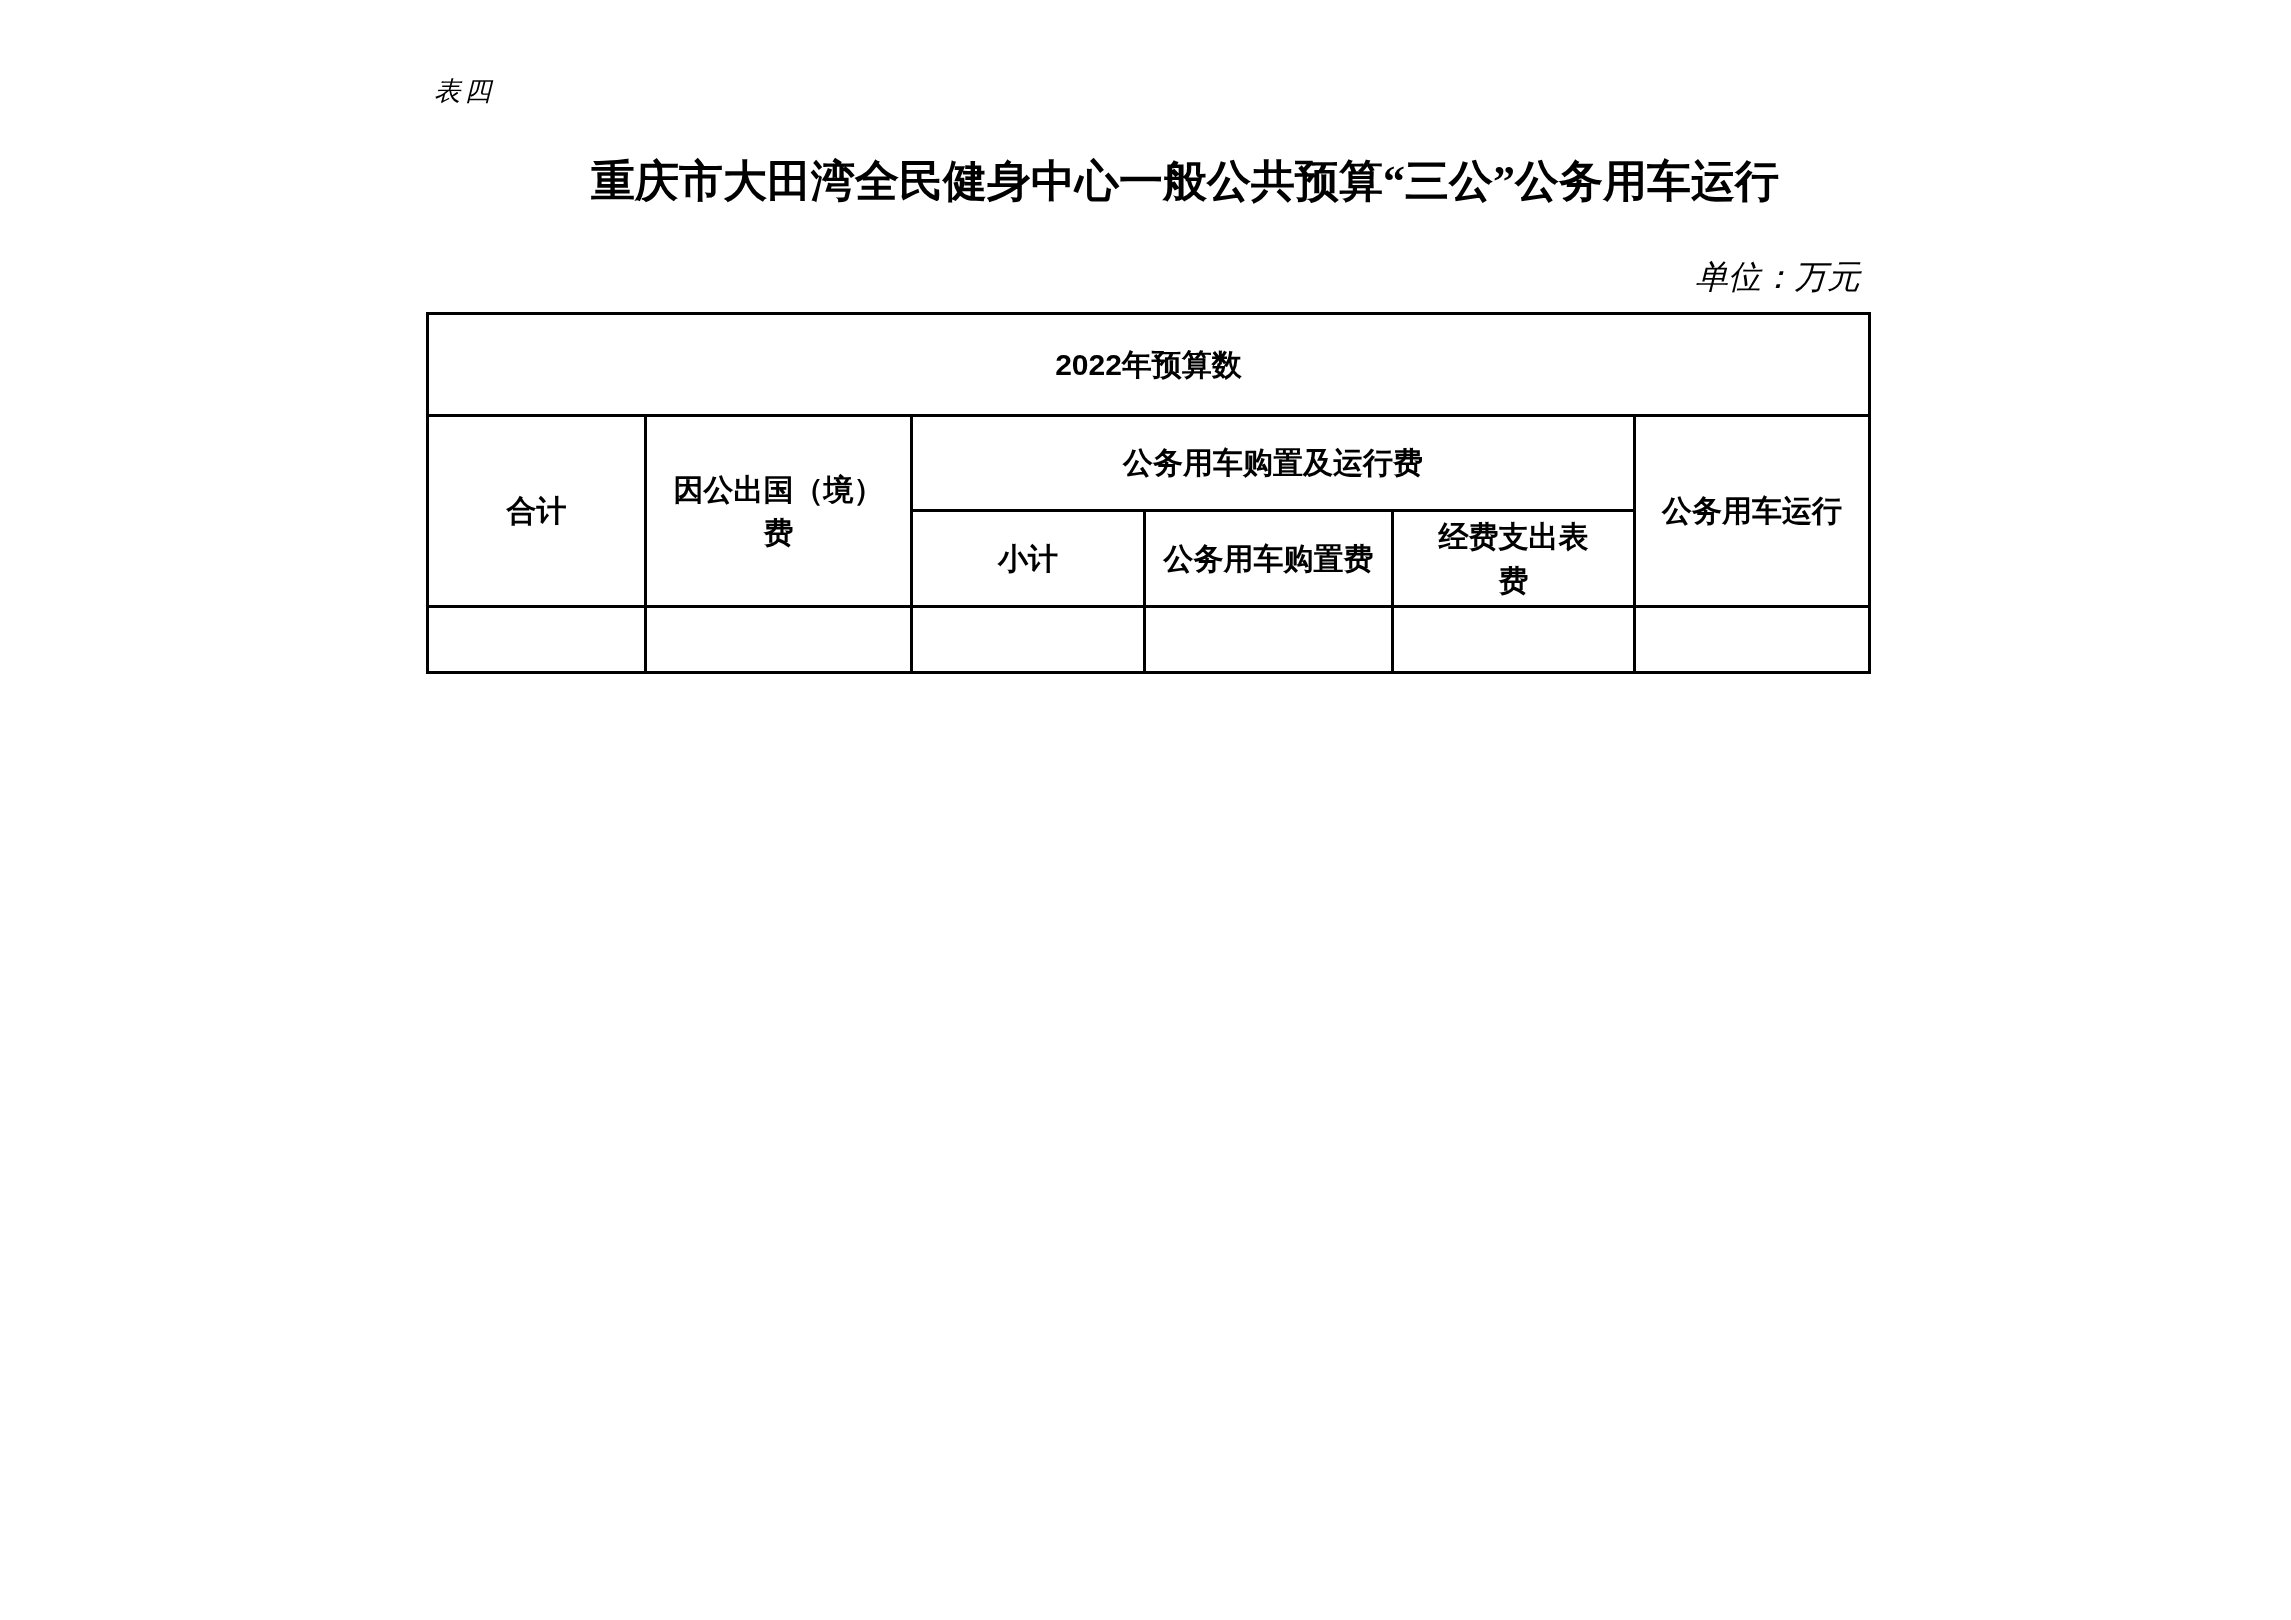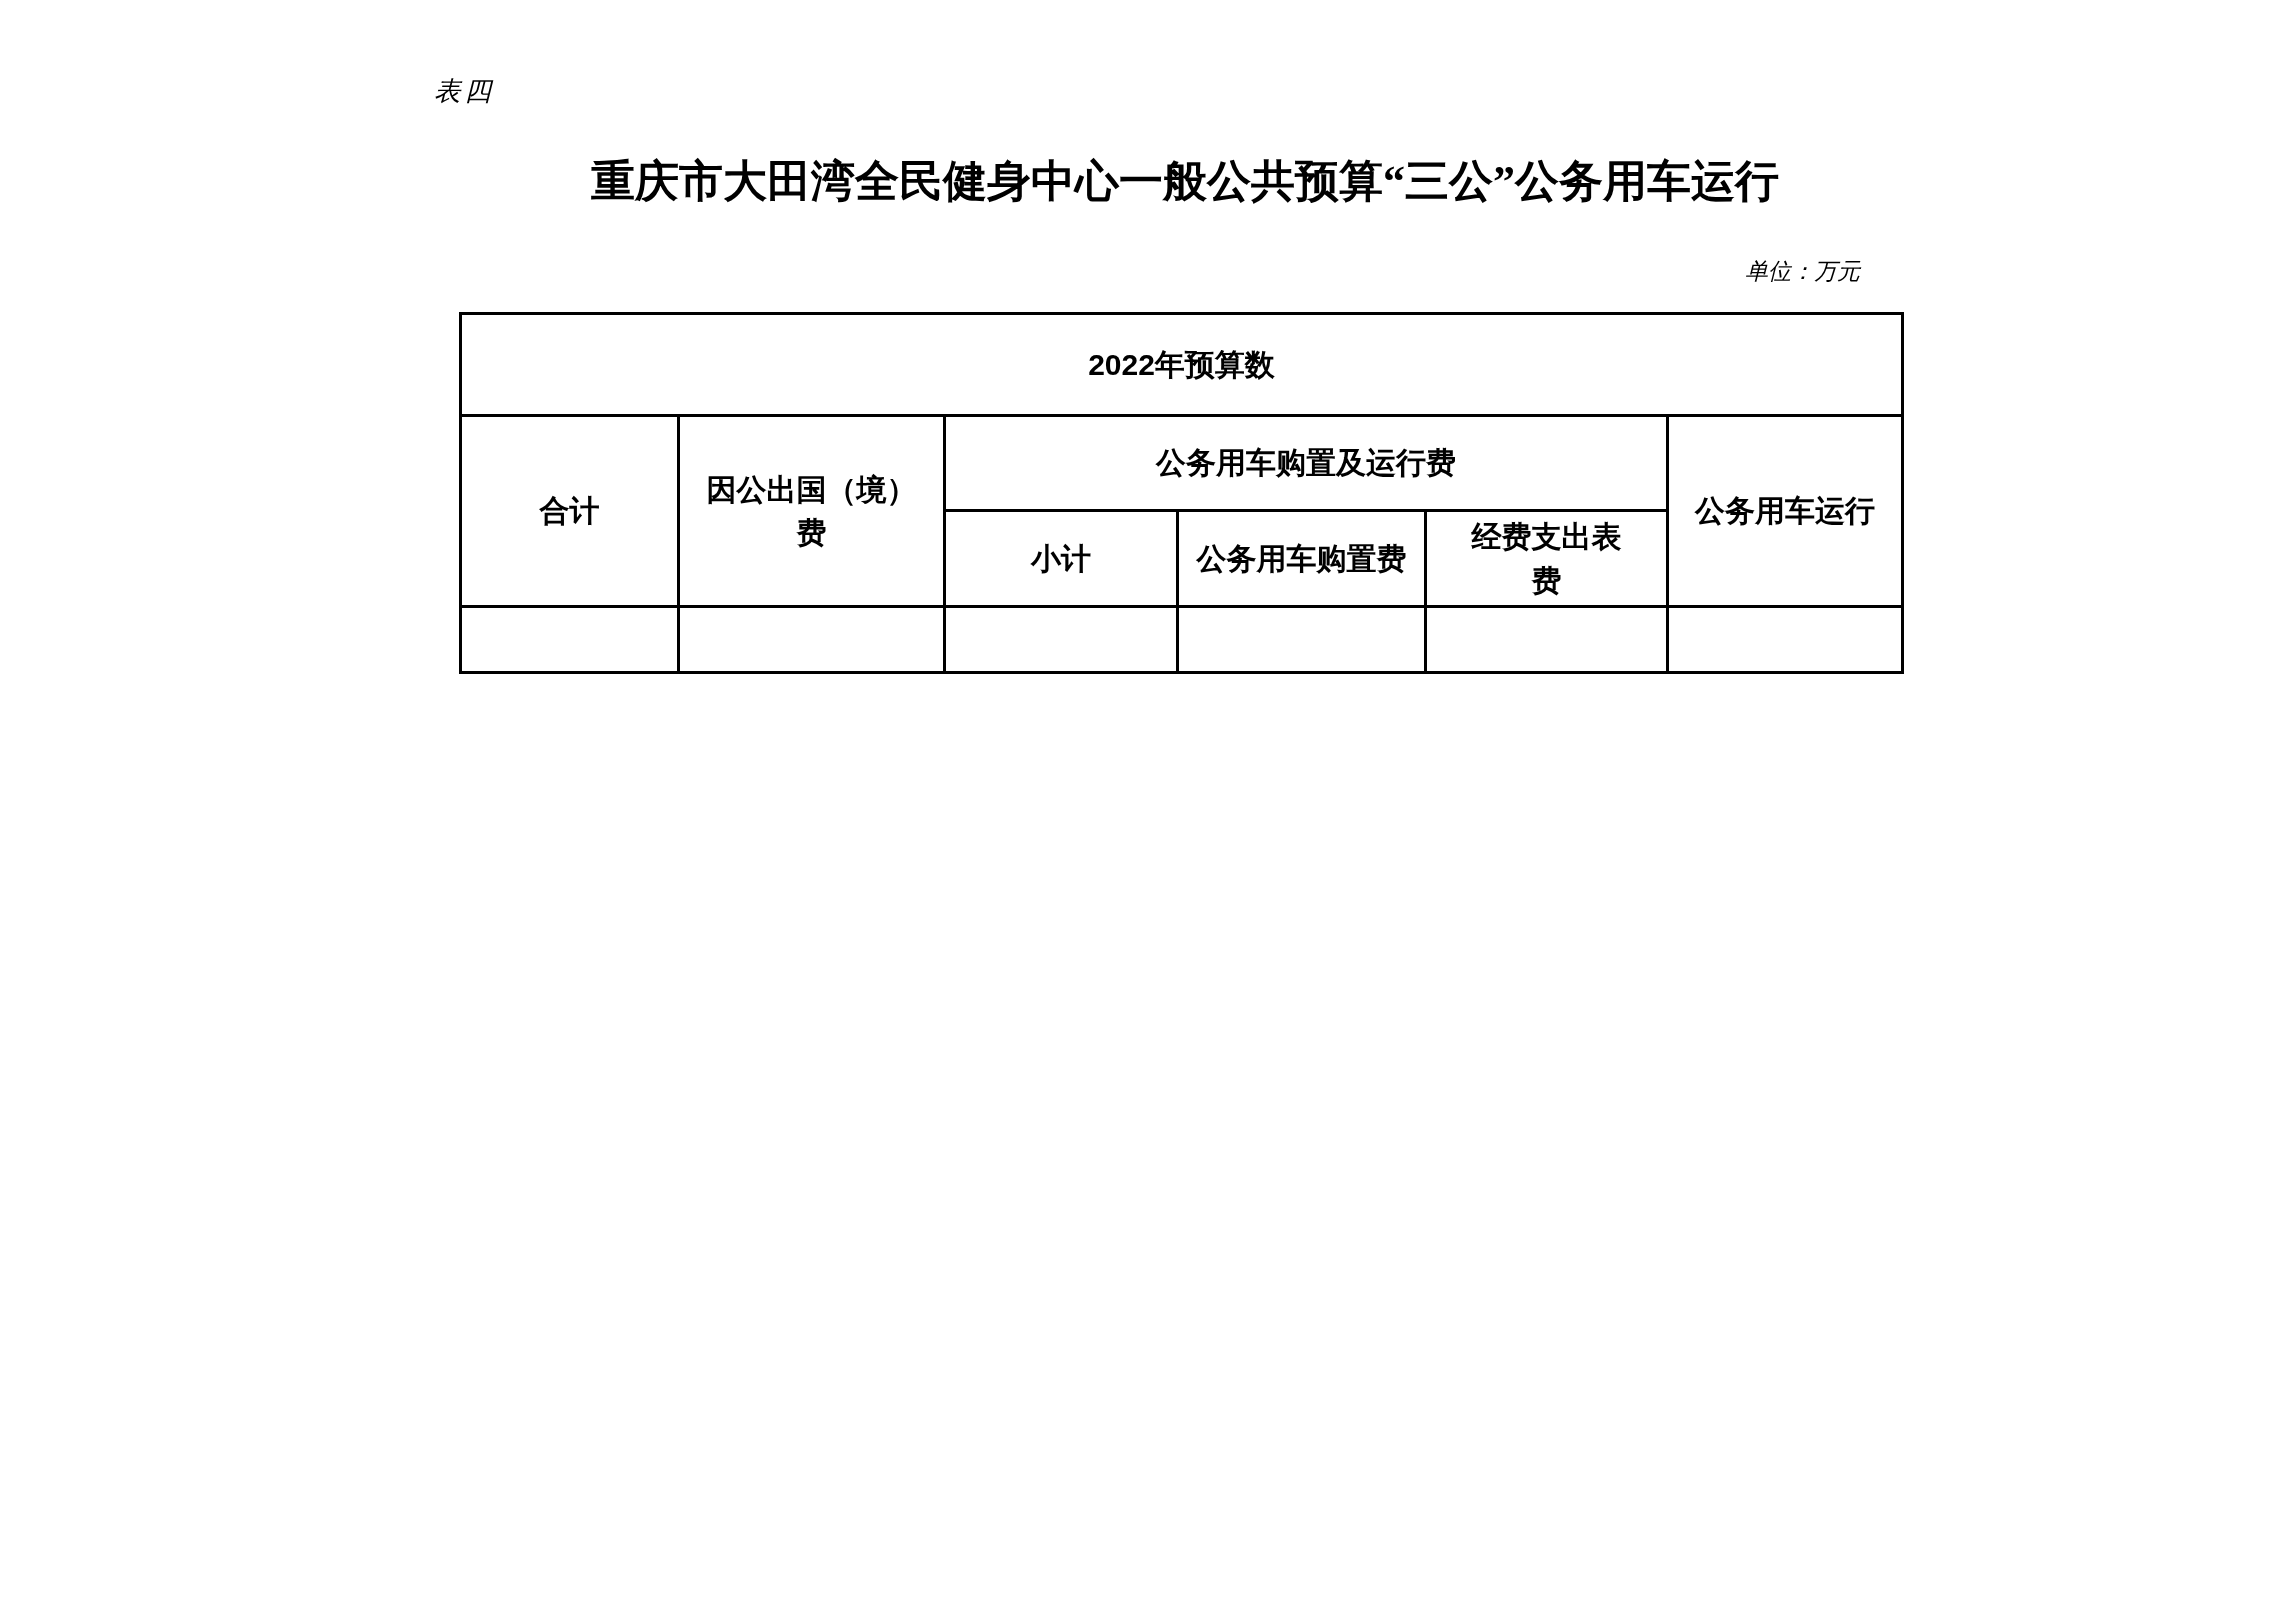--- a/index.html
+++ b/index.html
@@ -43,32 +43,31 @@
     line-height: 1.1;
     white-space: nowrap;
     color: #000000;
   }
   .unit-note {
     position: absolute;
     right: 432px;
     top: 258px;
     font-family: "Liberation Serif", "DejaVu Serif", serif;
     font-style: italic;
-    font-size: 23px;
+    font-size: 33px;
     line-height: 1.2;
     color: #000000;
   }
   table.budget-table {
     position: absolute;
     left: 426px;
     top: 312px;
     border-collapse: collapse;
     table-layout: fixed;
     border-spacing: 0;
-    margin-left: 33px;
   }
   table.budget-table td {
     border: 3.9px solid #000000;
     padding: 0 3.9px;
     text-align: center;
     vertical-align: middle;
     font-family: "Liberation Sans", "DejaVu Sans", sans-serif;
     font-weight: bold;
     font-size: 30px;
     line-height: 1.45;

